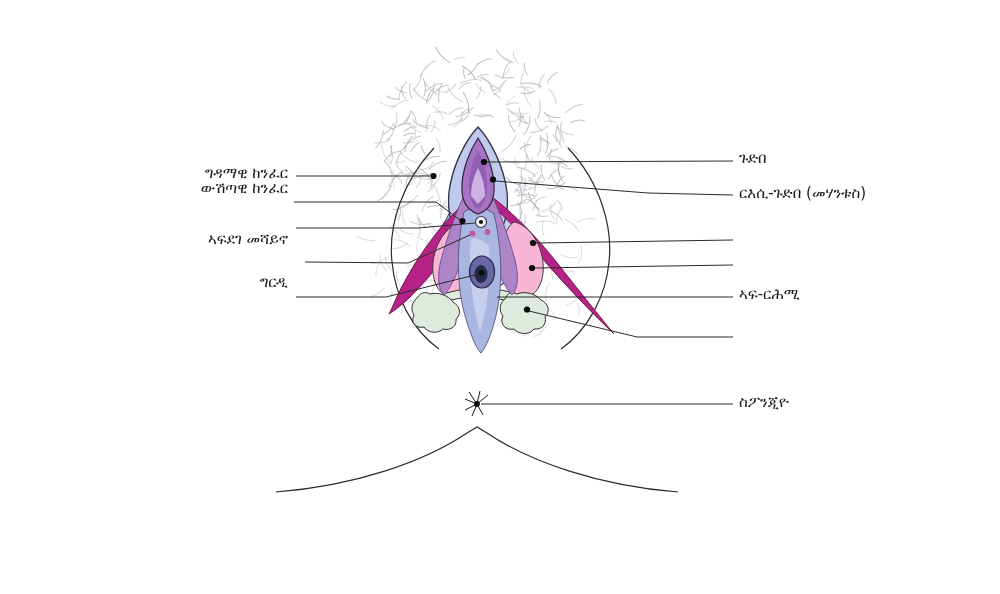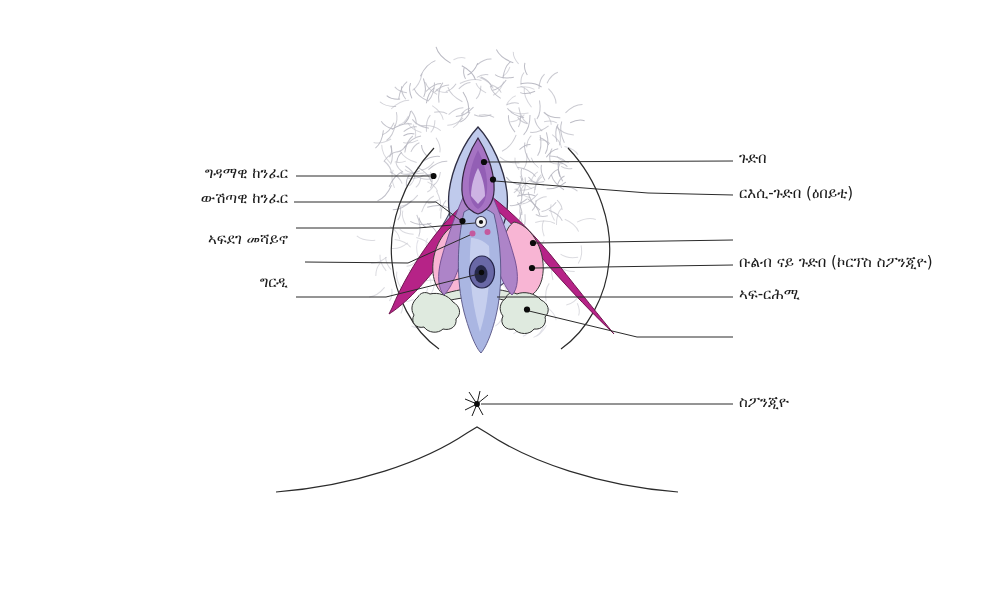--- a/index.html
+++ b/index.html
@@ -392,23 +392,22 @@
       <path d="M477,404 L472,416"></path>
       <path d="M477,404 L483,415"></path>
       <path d="M477,404 L488,395"></path>
       <circle cx="477" cy="404" r="2.9" fill="#0a0a0a" stroke="none"></circle>
     </g>
 
     <path d="M276,492 C354,486 424,462 467,433 L477,427 L487,433 C530,462 600,486 678,492" fill="none" stroke="#2b2b2b" stroke-width="1.2"></path>
   </svg>
 
   <div class="lbl left" style="top:165px">ግዳማዊ ከንፈር</div>
-  <div class="lbl left" style="top:190px">ውሽጣዊ ከንፈር</div>
+  <div class="lbl left" style="top:180px">ውሽጣዊ ከንፈር</div>
   <div class="lbl left" style="top:231px">ኣፍደገ መሻይኖ</div>
   <div class="lbl left" style="top:274px">ግርዲ</div>
 
   <div class="lbl right" style="top:150px">ጉድበ</div>
-  <div class="lbl right" style="top:185px">ርእሲ-ጉድበ (ዕበይቲ)</div>
-  <div class="lbl right" style="top:254px">ቡልብ ናይ ጉድበ (ኮርፕስ ስፖንጂዮ)</div>
+  <div class="lbl right" style="top:185px">ርእሲ-ጉድበ (መሃንቱስ)</div>
   <div class="lbl right" style="top:286px">ኣፍ-ርሕሚ</div>
   <div class="lbl right" style="top:394px">ስፖንጂዮ</div>
 
 </div>
 
 </body></html>

